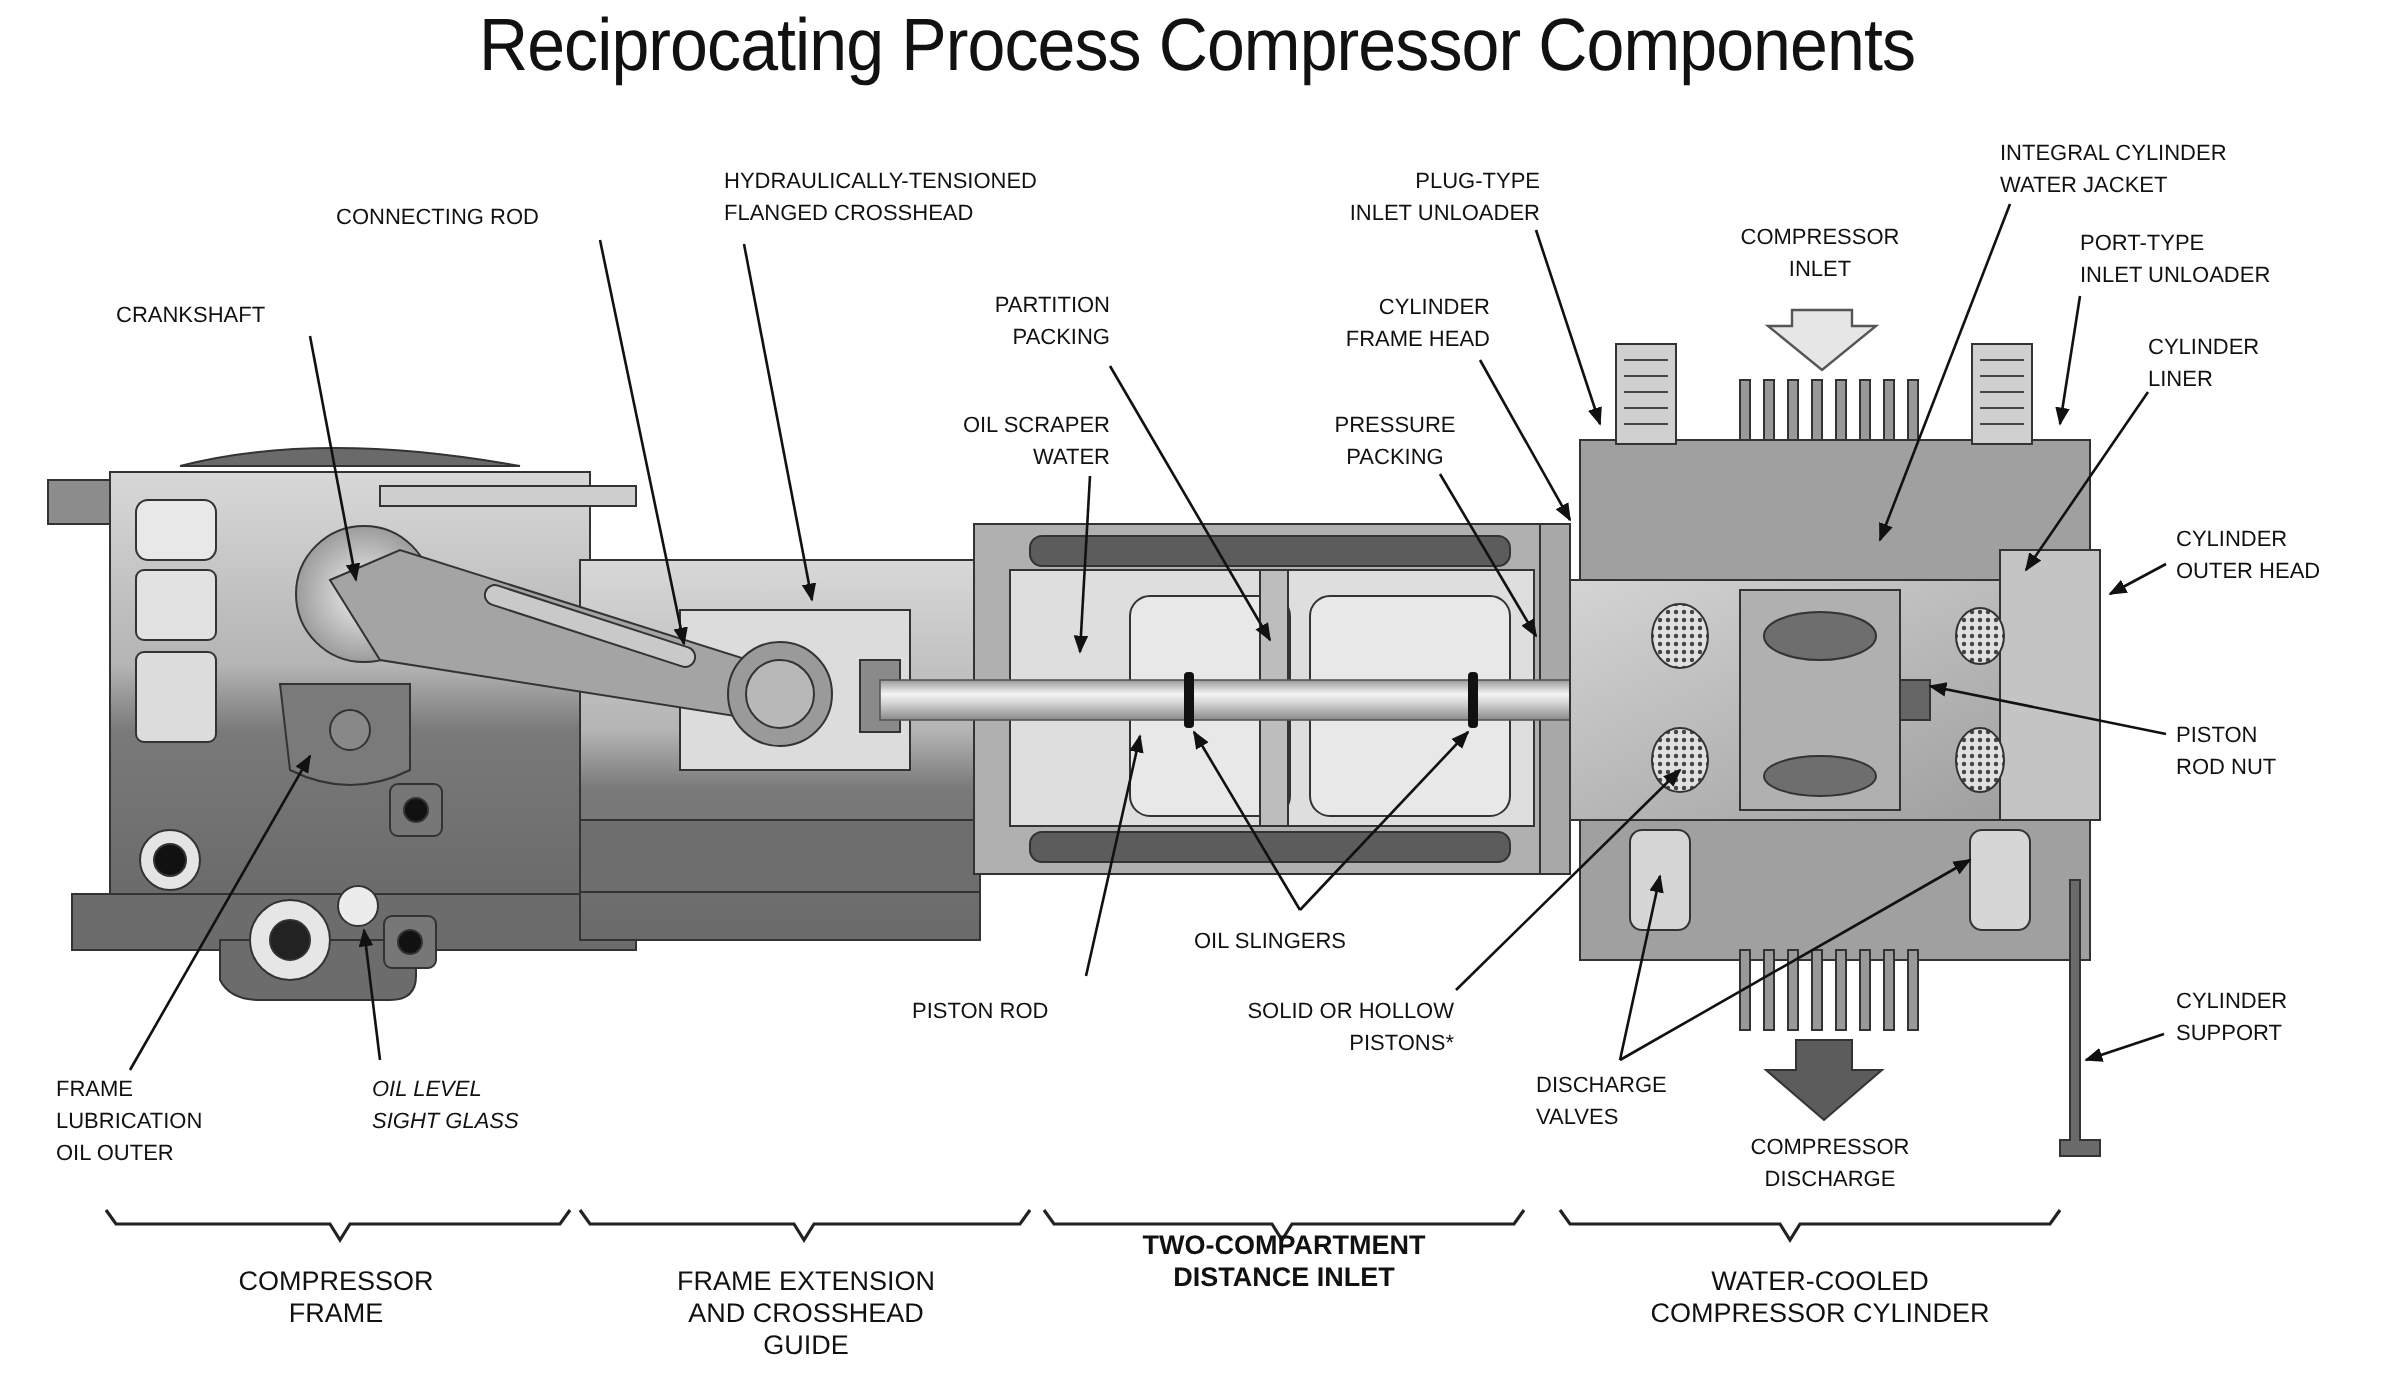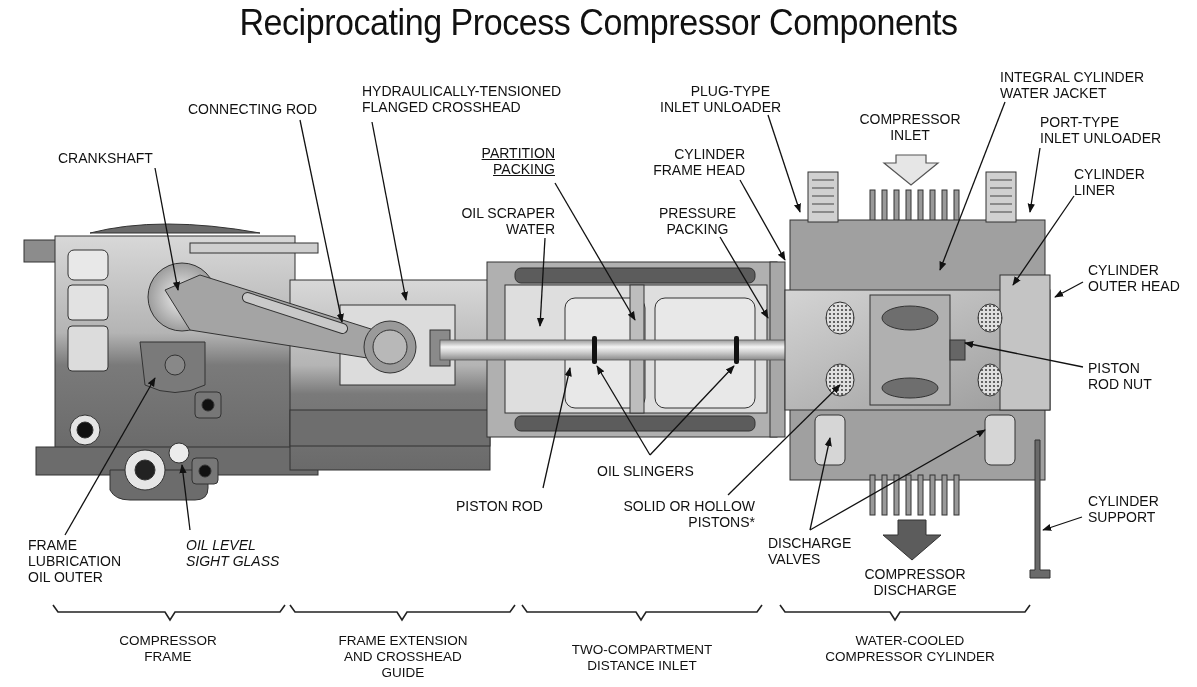--- a/index.html
+++ b/index.html
@@ -1,19 +1,19 @@
 <!DOCTYPE html>
 <html><head>
 <meta charset="utf-8">
 <style>
   html,body{margin:0;padding:0;background:#ffffff;}
   body{width:1197px;height:687px;overflow:hidden;position:relative;font-family:"Liberation Sans",sans-serif;color:#111;}
   #title{position:absolute;left:0;top:2px;width:1197px;text-align:center;font-size:37px;letter-spacing:-0.5px;transform:scaleX(0.92);transform-origin:center top;color:#111;}
   #diagram{position:absolute;left:0;top:0;width:1197px;height:687px;}
-  .lbl{position:absolute;font-size:14px;line-height:16px;white-space:nowrap;color:#111;}
+  .lbl{position:absolute;font-size:11px;line-height:16px;white-space:nowrap;color:#111;}
   .lbl span{display:block;}
   .r{text-align:right;}
   .c{text-align:center;}
   .sec{position:absolute;font-size:13.5px;line-height:16px;text-align:center;white-space:nowrap;color:#111;transform:translateX(-50%);}
   .sec span{display:block;}
 </style>
 </head>
 <body>
 
 <div id="title">Reciprocating Process Compressor Components</div>
@@ -183,28 +183,28 @@
     <path d="M53,605 L58,612 L165,612 L170,620 L175,612 L280,612 L285,605"></path>
     <path d="M290,605 L295,612 L397,612 L402,620 L407,612 L510,612 L515,605"></path>
     <path d="M522,605 L527,612 L636,612 L641,620 L646,612 L757,612 L762,605"></path>
     <path d="M780,605 L785,612 L890,612 L895,620 L900,612 L1025,612 L1030,605"></path>
   </g>
 </svg>
 
 <div class="lbl" style="left:58px;top:150px;">
     <span>CRANKSHAFT</span>
   </div>
-<div class="lbl" style="left:168px;top:101px;margin-left:20px;">
+<div class="lbl" style="left:168px;top:101px;">
     <span>CONNECTING ROD</span>
   </div>
 <div class="lbl" style="left:362px;top:83px;">
     <span>HYDRAULICALLY-TENSIONED</span>
     <span>FLANGED CROSSHEAD</span>
   </div>
-<div class="lbl r" style="left:462px;top:145px;width:93px;text-decoration:underline;">
+<div class="lbl r" style="left:462px;top:145px;width:93px;">
     <span>PARTITION</span>
     <span>PACKING</span>
   </div>
 <div class="lbl r" style="left:440px;top:205px;width:115px;">
     <span>OIL SCRAPER</span>
     <span>WATER</span>
   </div>
 <div class="lbl r" style="left:660px;top:83px;width:110px;">
     <span>PLUG-TYPE</span>
     <span>INLET UNLOADER</span>
@@ -240,21 +240,21 @@
 <div class="lbl" style="left:1088px;top:360px;">
     <span>PISTON</span>
     <span>ROD NUT</span>
   </div>
 <div class="lbl" style="left:597px;top:463px;">
     <span>OIL SLINGERS</span>
   </div>
 <div class="lbl" style="left:456px;top:498px;">
     <span>PISTON ROD</span>
   </div>
-<div class="lbl r" style="left:613px;top:498px;width:142px;">
+<div class="lbl r" style="left:585px;top:498px;width:142px;">
     <span>SOLID OR HOLLOW</span>
     <span>PISTONS*</span>
   </div>
 <div class="lbl" style="left:768px;top:535px;">
     <span>DISCHARGE</span>
     <span>VALVES</span>
   </div>
 <div class="lbl c" style="left:855px;top:566px;width:120px;">
     <span>COMPRESSOR</span>
     <span>DISCHARGE</span>
@@ -275,20 +275,20 @@
 
 <div class="sec" style="left:168px;top:633px;">
     <span>COMPRESSOR</span>
     <span>FRAME</span>
   </div>
 <div class="sec" style="left:403px;top:633px;">
     <span>FRAME EXTENSION</span>
     <span>AND CROSSHEAD</span>
     <span>GUIDE</span>
   </div>
-<div class="sec" style="left:642px;top:642px;">
+<div class="sec" style="left:642px;top:615px;font-weight:bold;">
     <span>TWO-COMPARTMENT</span>
     <span>DISTANCE INLET</span>
   </div>
 <div class="sec" style="left:910px;top:633px;text-align:center;">
     <span>WATER-COOLED</span>
     <span>COMPRESSOR CYLINDER</span>
   </div>
 
 </body></html>

